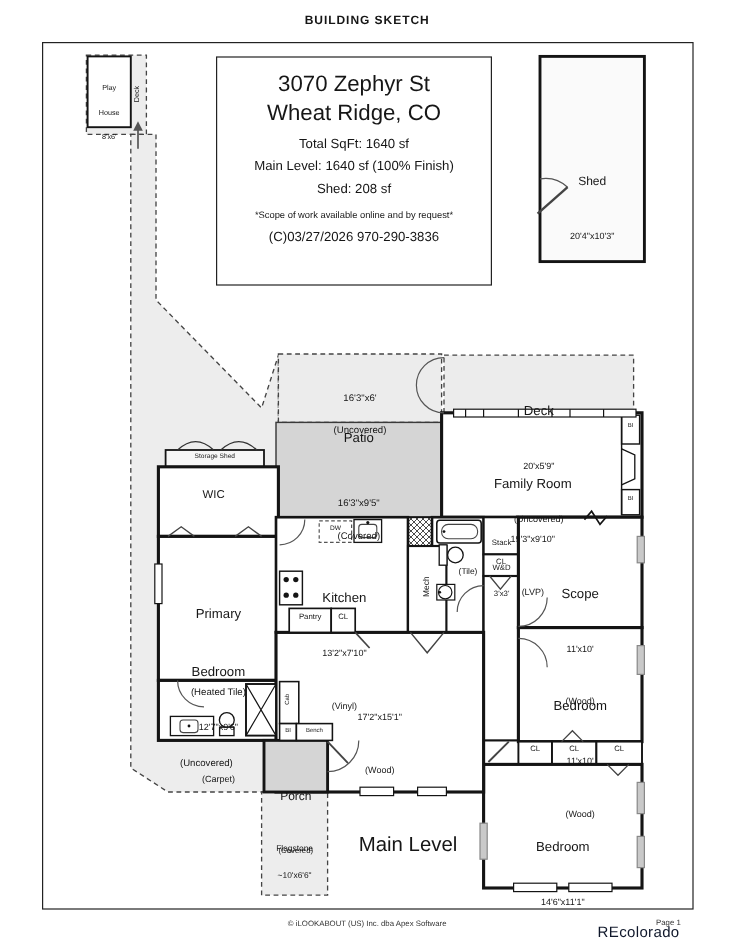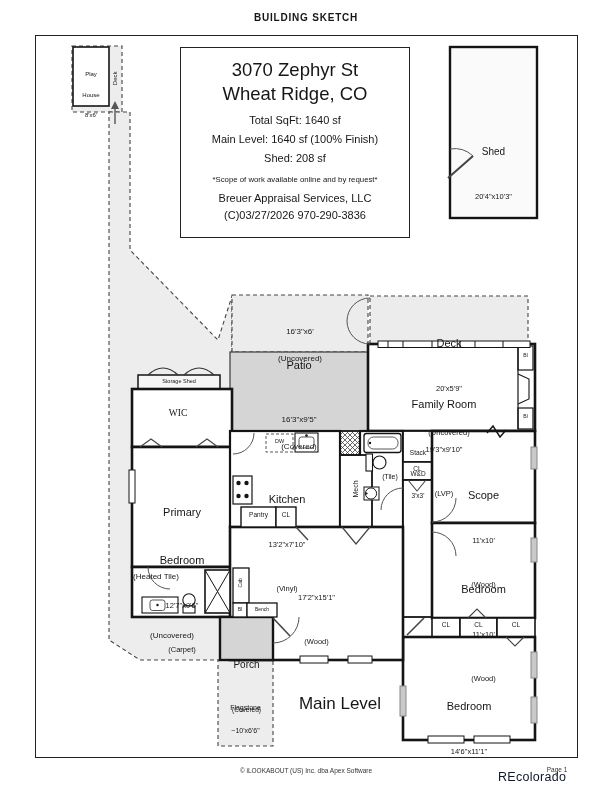--- a/index.html
+++ b/index.html
@@ -191,21 +191,20 @@
       <div>3070 Zephyr St</div>
       <div>Wheat Ridge, CO</div>
     </div>
     <div class="sqft">
       <div>Total SqFt: 1640 sf</div>
       <div>Main Level: 1640 sf (100% Finish)</div>
       <div>Shed: 208 sf</div>
     </div>
     <div class="note">*Scope of work available online and by request*</div>
     <div class="company">
-      <div>Breuer Appraisal Services, LLC</div>
       <div>(C)03/27/2026  970-290-3836</div>
     </div>
   </div>
 
   <div class="lbl t6" style="left:75px;top:58px;width:32px;">
     <div>Play</div>
     <div>House</div>
     <div>8'x6'</div>
   </div>
   <div class="lbl t6 vert" style="left:95px;top:75px;width:40px;">Deck</div>
@@ -232,30 +231,30 @@
     <div>(Covered)</div>
   </div>
 
   <div class="lbl" style="left:370px;top:362px;width:148px;">
     <div class="nm">Family Room</div>
     <div class="dm">19'3"x9'10"</div>
     <div class="dm">(LVP)</div>
   </div>
 
   <div class="lbl t55" style="left:138px;top:378px;width:82px;">Storage Shed</div>
-  <div class="lbl" style="left:132px;top:408px;width:92px;font-size:9.5px;font-family:Liberation Serif, serif;">WIC</div>
+  <div class="lbl" style="left:132px;top:408px;width:92px;font-size:9.5px;">WIC</div>
 
   <div class="lbl" style="left:132px;top:470px;width:100px;">
     <div class="nm">Primary</div>
     <div class="nm">Bedroom</div>
     <div class="dm">12'7"x9'6"</div>
     <div class="dm">(Carpet)</div>
   </div>
 
-  <div class="lbl dm8" style="left:116px;top:573px;width:80px;">(Heated Tile)</div>
+  <div class="lbl dm8" style="left:142px;top:573px;width:80px;">(Heated Tile)</div>
   <div class="lbl dm8" style="left:127px;top:632px;width:90px;">(Uncovered)</div>
 
   <div class="lbl" style="left:237px;top:457px;width:100px;">
     <div class="nm">Kitchen</div>
     <div class="dm">13'2"x7'10"</div>
     <div class="dm">(Vinyl)</div>
   </div>
   <div class="lbl t55" style="left:266px;top:438px;width:27px;">DW</div>
   <div class="lbl t65" style="left:241px;top:511px;width:35px;">Pantry</div>
   <div class="lbl t65" style="left:276px;top:511px;width:20px;">CL</div>

